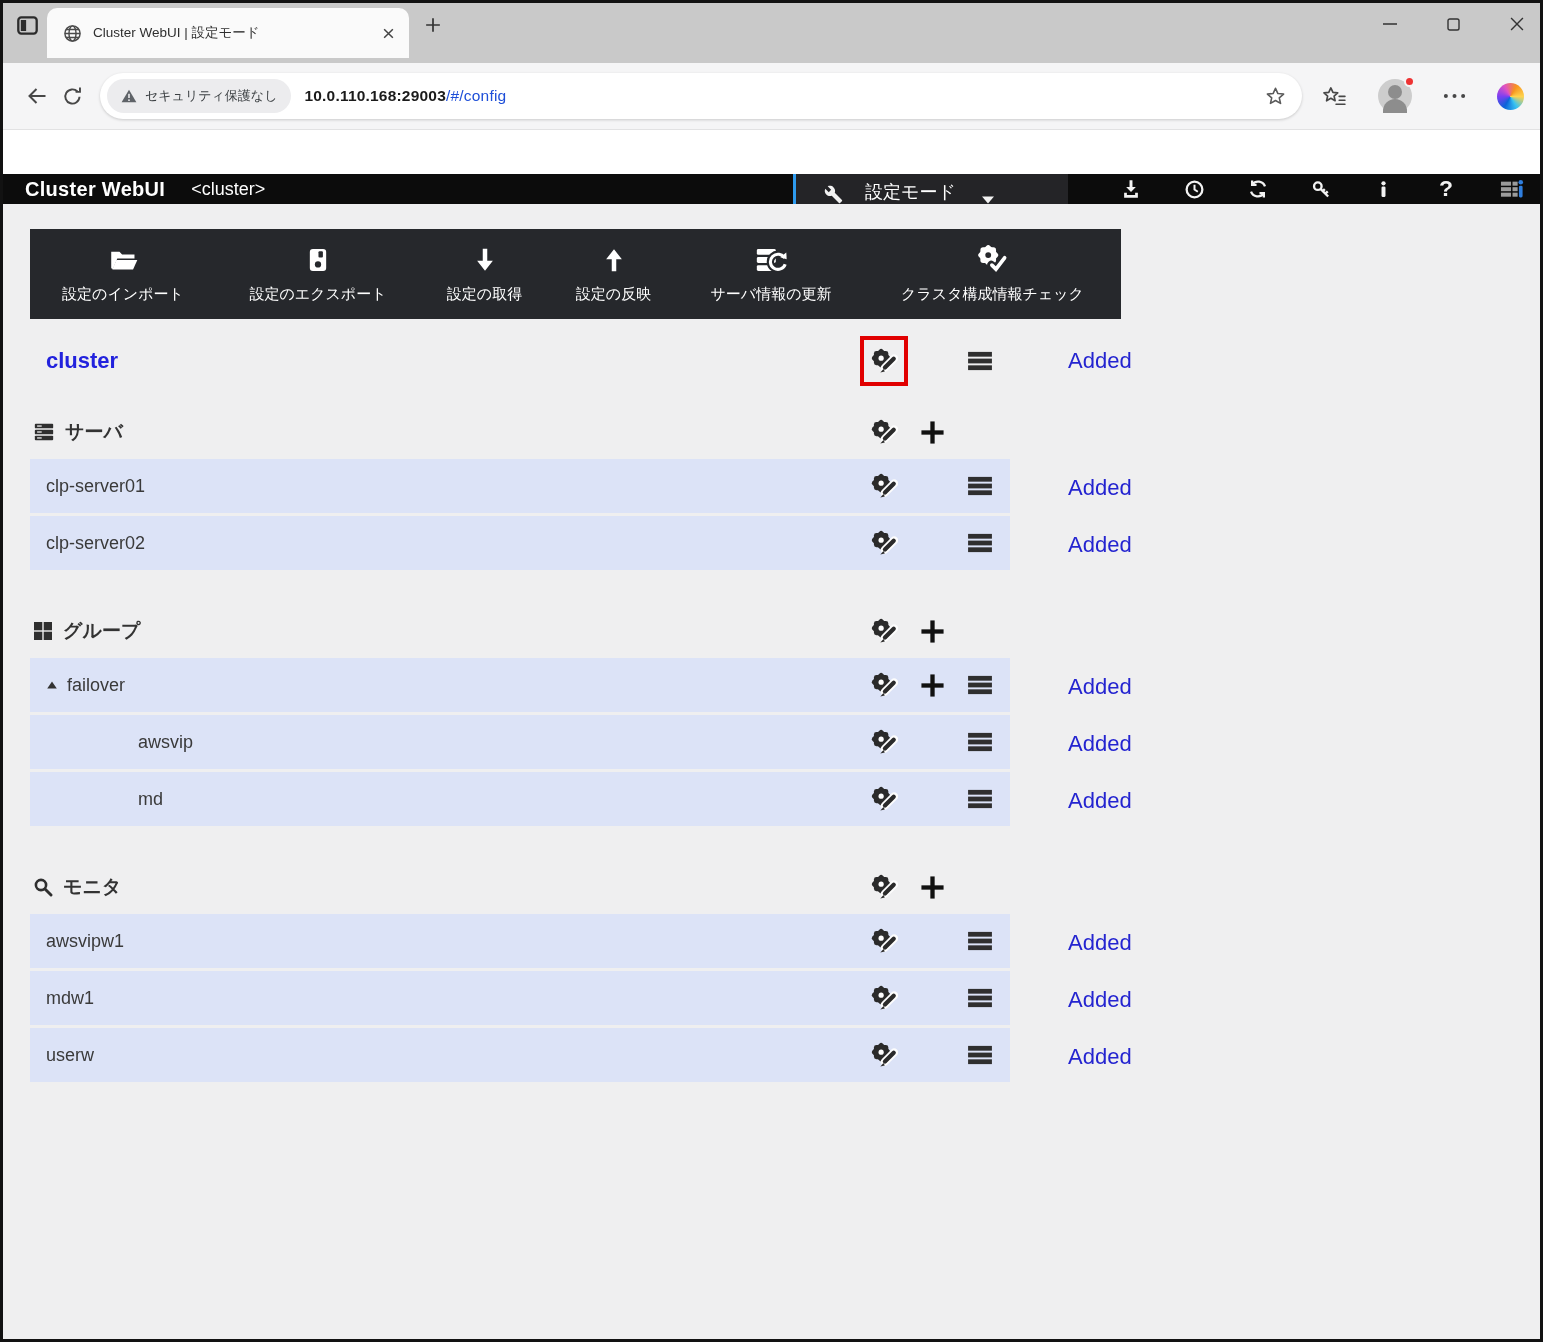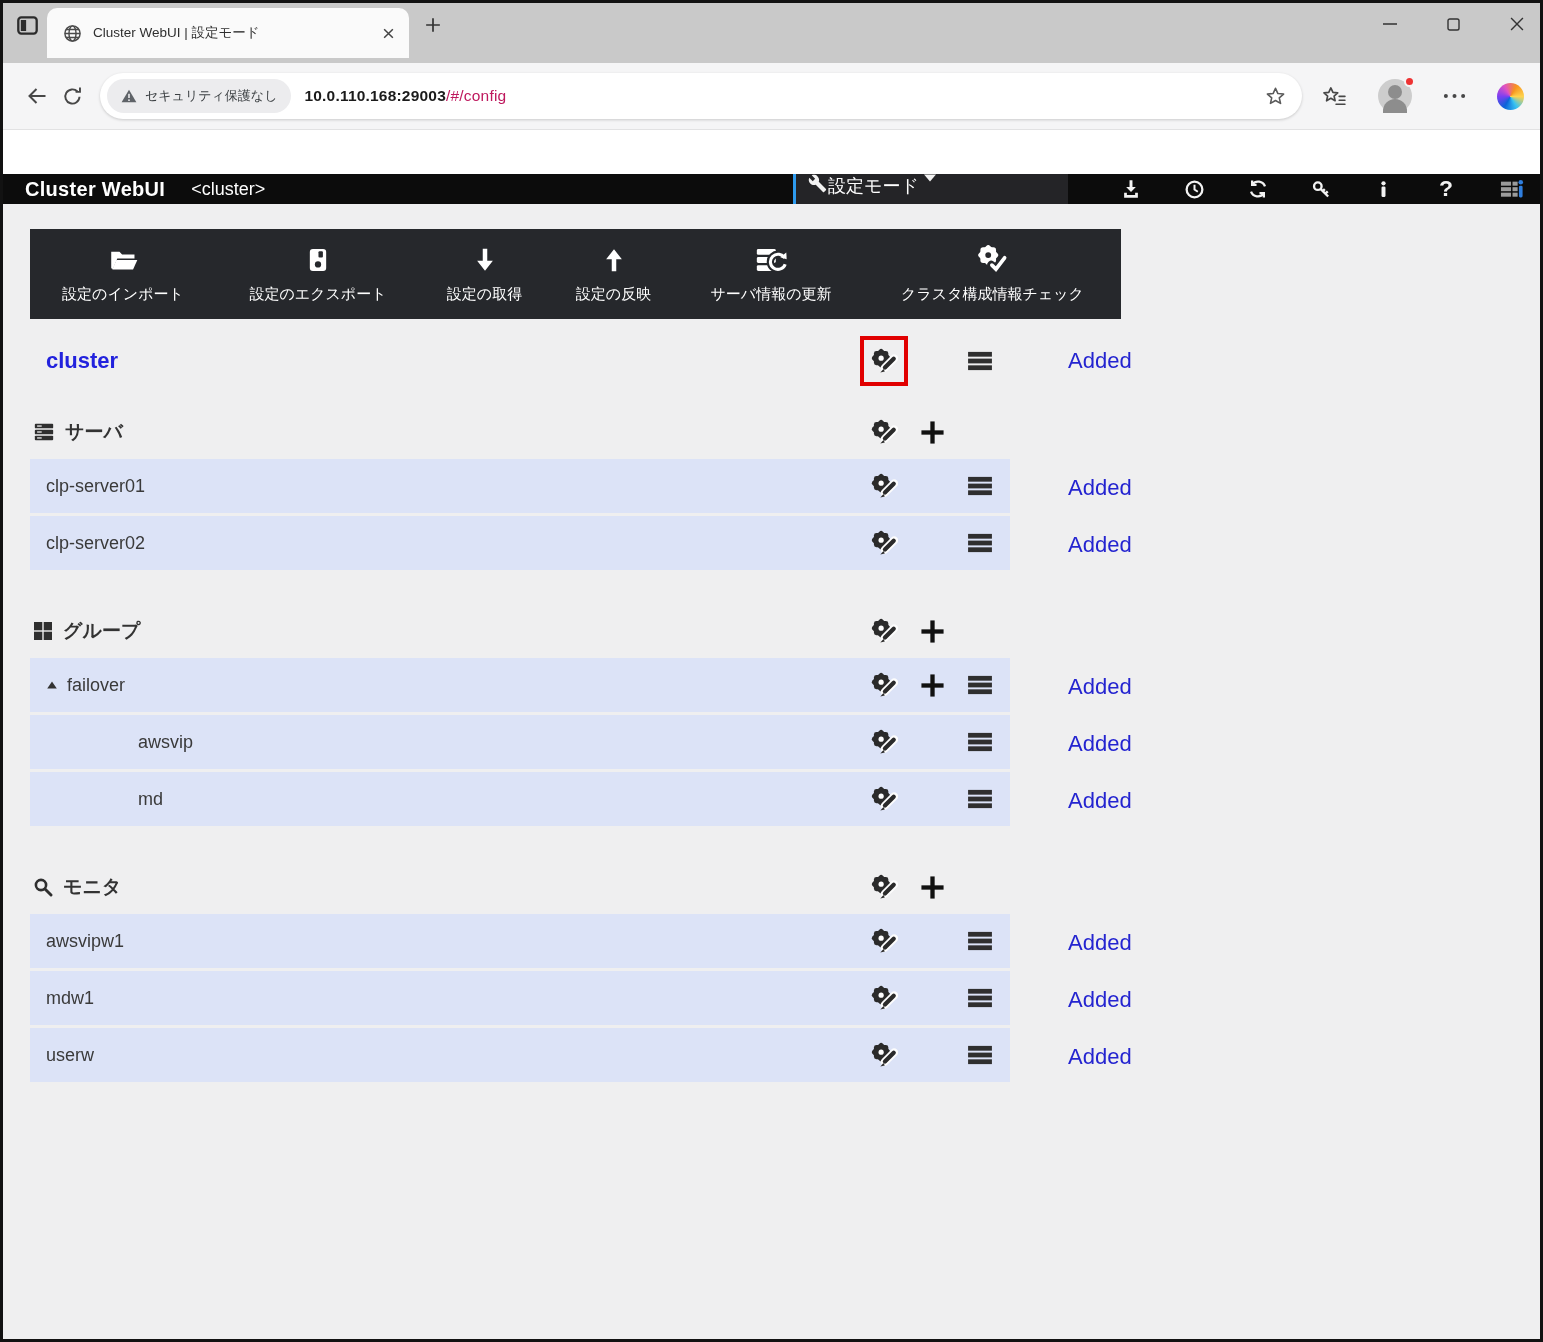--- a/index.html
+++ b/index.html
@@ -21,36 +21,36 @@
   
   .navbar{ height:67px; background:#f5f5f6; border-bottom:1px solid #e2e2e3;
            display:flex; align-items:center; padding:0 16px; flex:none;}
   .nav-btn{ background:none;border:none;cursor:pointer;line-height:0; padding:6px; }
   .url-pill{ flex:1; height:46px; background:#fff; border-radius:23px; margin:0 14px 0 10px;
              display:flex; align-items:center; padding:0 16px 0 7px; box-shadow:0 1px 3px rgba(0,0,0,.18);}
   .sec-badge{ height:34px; background:#ececee; border-radius:17px; display:flex; align-items:center;
               gap:8px; padding:0 14px; font-size:13px; color:#3c4043; cursor:pointer; border:none;}
   .url{ margin-left:13px; font-size:15.5px; letter-spacing:.2px;}
   .url .host{ color:#1b1b1b; font-weight:700;}
-  .url .path{ color:#be185d; font-weight:400;}
+  .url .path{ color:#1d4ed8; font-weight:400;}
   .pill-star{ margin-left:auto; background:none;border:none;cursor:pointer;line-height:0;}
   .nav-right{ display:flex; align-items:center; gap:25px; }
   .avatar{ width:34px;height:34px;border-radius:50%;background:#cdcdcd;position:relative;cursor:pointer;border:none; overflow:visible;}
   .avatar .head{ position:absolute;left:10px;top:6px;width:14px;height:14px;border-radius:50%;background:#8d8d8d;}
   .avatar .body{ position:absolute;left:5px;top:20px;width:24px;height:14px;border-radius:12px 12px 0 0;background:#8d8d8d;}
   .avatar .dot{ position:absolute;right:-3px;top:-3px;width:11px;height:11px;border-radius:50%;background:#e33;border:2px solid #f5f5f6;}
   .copilot{ width:27px;height:27px;border-radius:50%;cursor:pointer;border:none;
     background:conic-gradient(from 210deg,#0b63d8,#7a3ff2,#e052c3,#f7931e,#ffd34d,#38c3f2,#0b63d8);}
   
   .app-header{ height:30px; background:var(--header-bg,#0c0c0c); color:#fff; display:flex; align-items:center; position:relative; flex:none;margin-top:44px;}
   .brand{ font-size:20px; font-weight:700; margin-left:22px; letter-spacing:.3px;}
   .cluster-name{ font-size:18px; margin-left:26px;}
   .mode-box{ position:absolute; left:790px; top:0; bottom:0; width:275px; background:#242427;
-             border-left:3px solid var(--accent-blue,#2e9bef); display:flex; align-items:flex-start; gap:1px;
-             padding-left:12px; font-size:18px; cursor:pointer;}
+             border-left:3px solid var(--accent-blue,#2e9bef); display:flex; align-items:flex-end; gap:22px;
+             padding-left:28px; font-size:18px; cursor:pointer;}
   .hdr-icons{ position:absolute; right:16px; top:0; bottom:0; display:flex; align-items:center; gap:42px;}
   .hdr-icons button{ background:none;border:none;cursor:pointer;line-height:0;}
   
   .below{ flex:1; background:#efeff0; display:flex; flex-direction:column; overflow:hidden;}
   .toolbar{ display:flex; padding:25px 0 0 27px; flex:none;}
   .tb-btn{ height:90px; background:var(--button-bg,#26282c); border:none; color:#fff; cursor:pointer;
            display:flex; flex-direction:column; align-items:center; justify-content:center; gap:9px;
            font-size:15px; font-family:inherit; padding:0 14px;}
   .tb-btn:nth-child(1){min-width:186px;} .tb-btn:nth-child(2){min-width:204px;}
   .tb-btn:nth-child(3){min-width:129px;} .tb-btn:nth-child(4){min-width:129px;}

